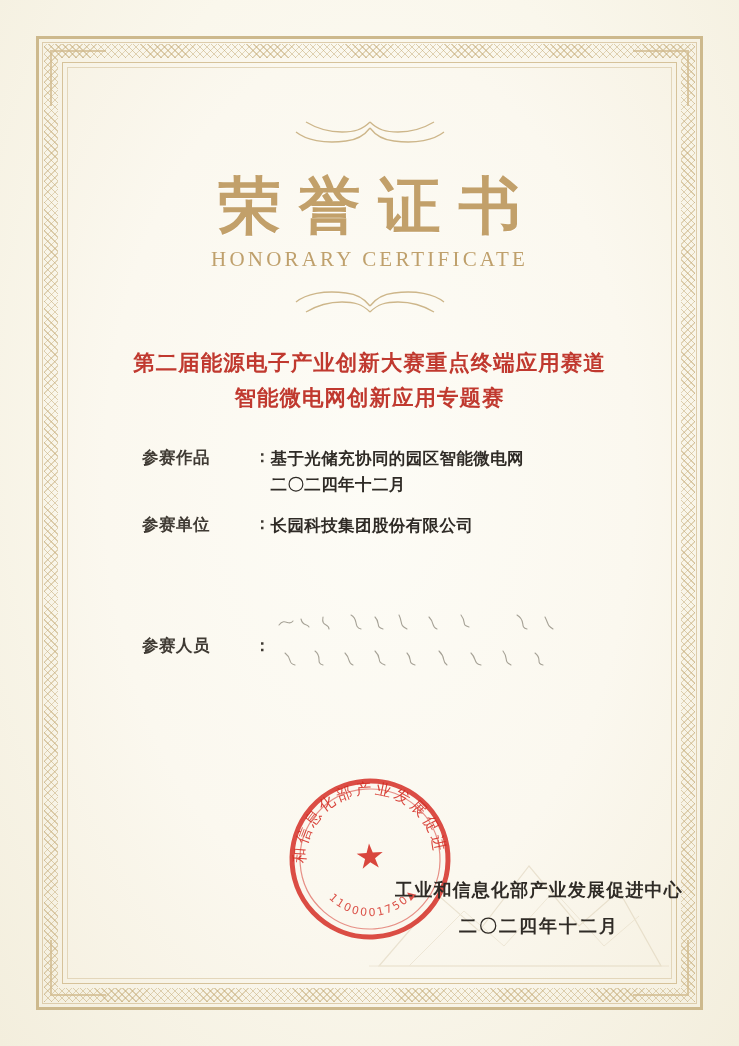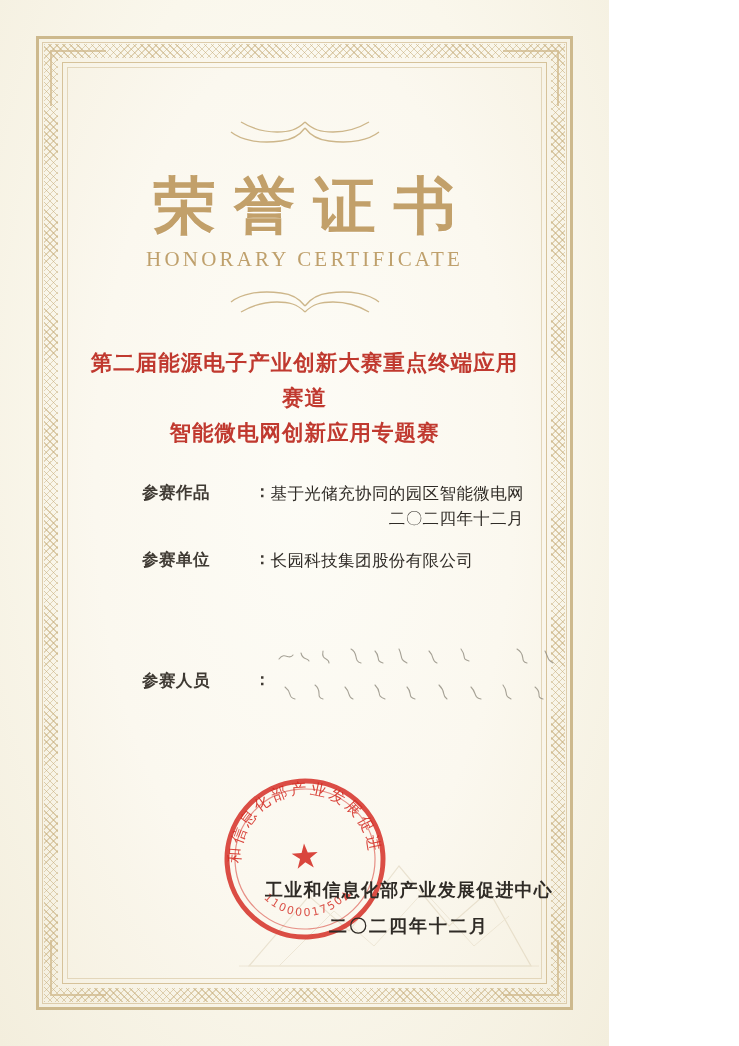--- a/index.html
+++ b/index.html
@@ -9,21 +9,21 @@
   }
   body {
     width: 739px;
     height: 1046px;
     font-family: "Liberation Serif", serif;
     overflow: hidden;
   }
 
   #certificate {
     position: relative;
-    width: 609px;
+    width: 739px;
     height: 1046px;
     background:
       radial-gradient(ellipse at 50% 40%, #fdfcf6 0%, #faf7ec 55%, #f3eedd 100%);
     box-sizing: border-box;
   }
 
   
   .border-outer {
     position: absolute;
     left: 36px; top: 36px; right: 36px; bottom: 36px;
@@ -169,25 +169,24 @@
   .field-colon {
     flex: 0 0 14px;
     color: #3f3a33;
     font-size: 16.5px;
     font-weight: 700;
     font-family: "DejaVu Sans", sans-serif;
   }
   .field-value {
     color: #2f2b26;
     font-size: 16.5px;
-    font-weight: 400;
+    font-weight: 700;
     line-height: 1.55;
     letter-spacing: .4px;
     font-family: "DejaVu Sans", sans-serif;
-    text-align: right;
   }
   .field-value .line2 { display: block; }
 
   .members-row {
     margin-top: 78px;
     align-items: center;
   }
   .signature-ink {
     position: relative;
     height: 58px;

